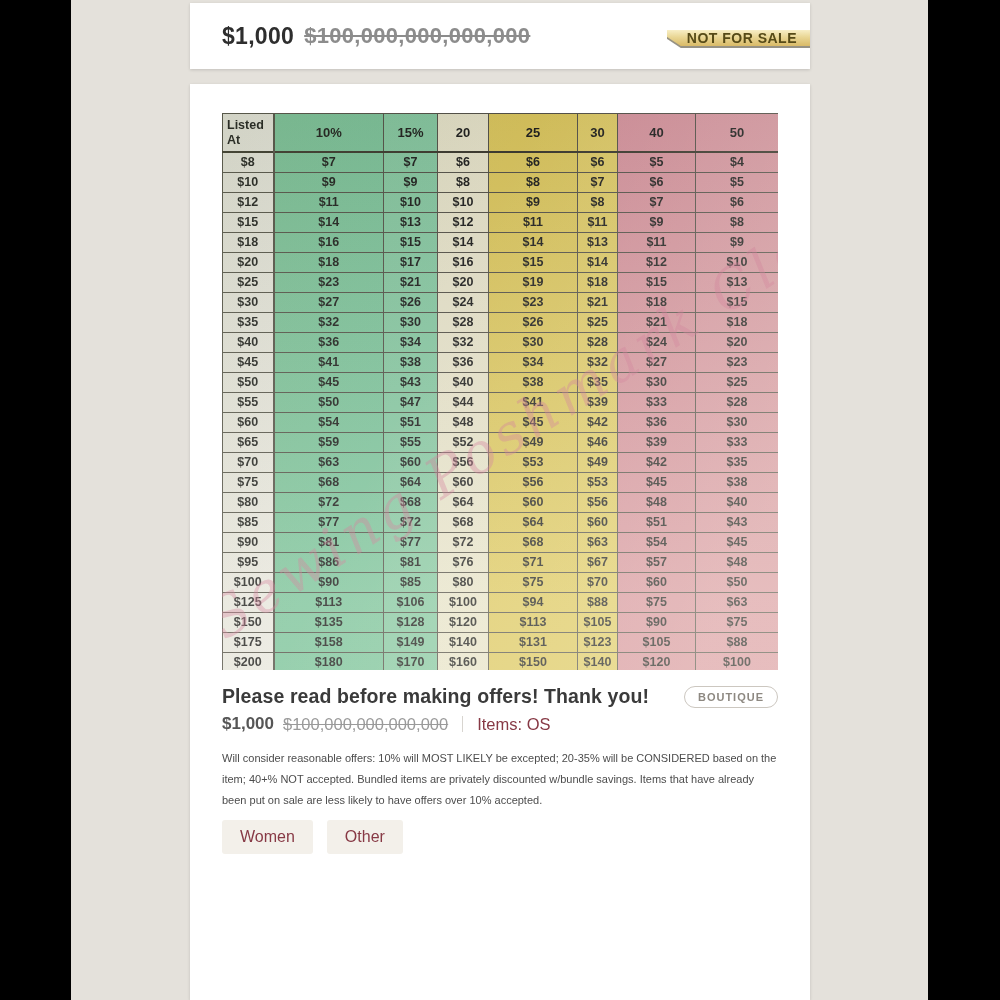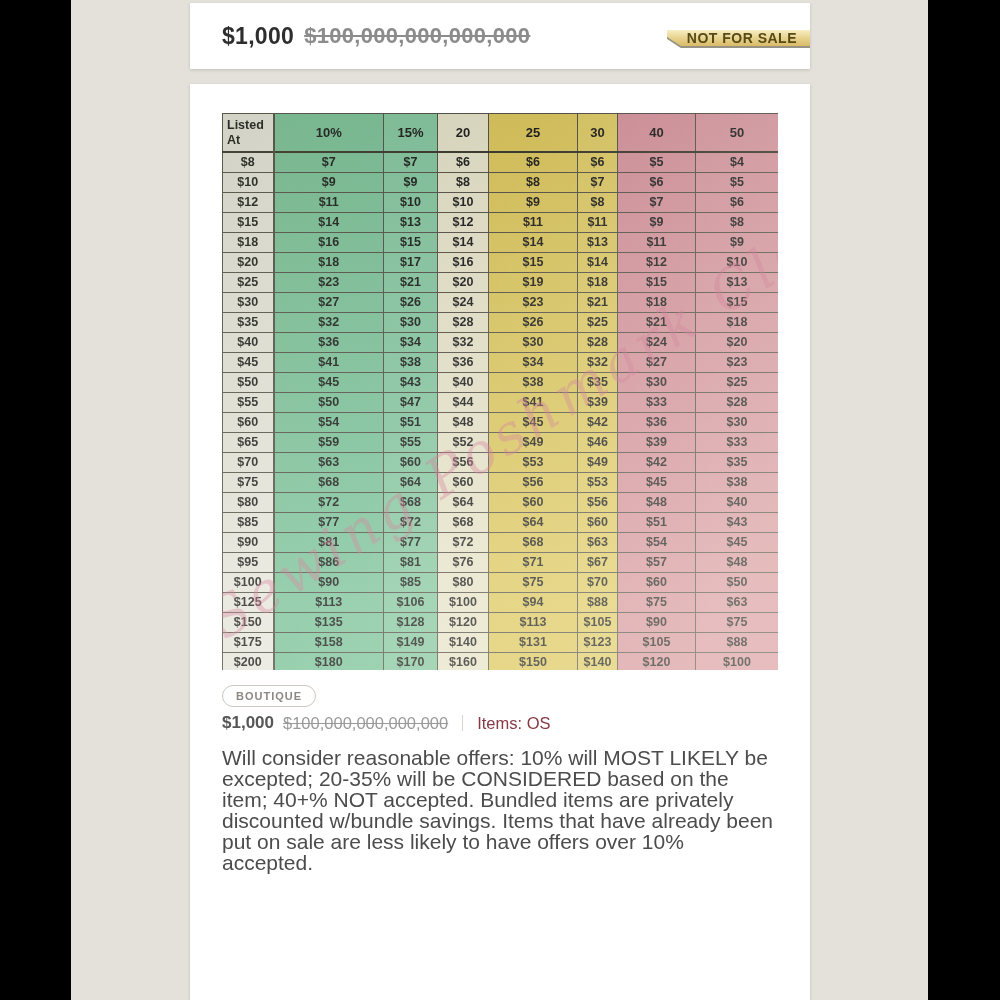--- a/index.html
+++ b/index.html
@@ -70,21 +70,21 @@
   .listing-title{font-size:19.5px;font-weight:bold;color:#3a3a3a;margin:0;letter-spacing:.1px;}
   .boutique-pill{
     border:1px solid #ccc7c0;border-radius:13px;padding:4px 13px;
     font-size:11px;font-weight:bold;color:#8d8881;letter-spacing:1px;white-space:nowrap;
   }
   .price-row{margin-top:6px;display:flex;align-items:center;}
   .d-price{font-size:17px;font-weight:bold;color:#565656;}
   .d-orig{font-size:16.5px;color:#9a9a9a;text-decoration:line-through;margin-left:9px;}
   .v-div{width:1px;height:16px;background:#d8d5d0;margin:0 14px;}
   .d-size{font-size:16.5px;color:#873945;}
-  .desc p{font-size:21px;color:#4c4c4c;line-height:21px;margin:0;}
+  .desc p{font-size:11px;color:#4c4c4c;line-height:21px;margin:0;}
   .desc .p1{margin-top:14px;}
   .desc .p2{margin-top:21px;}
 
   
   .section-label{margin-top:17px;font-size:13px;color:#a09a92;letter-spacing:1.3px;}
   .pill-row{margin-top:9px;display:flex;gap:14px;}
   .cat-pill{
     background:#f3f0ea;border-radius:3px;padding:8px 18px;
     font-size:16px;color:#873945;cursor:pointer;
   }
@@ -390,28 +390,33 @@
             <td style="background: rgb(214, 147, 158);">$120</td>
             <td style="background: rgb(216, 151, 162);">$100</td>
           </tr>
         </tbody>
       </table>
     <div class="watermark">Sewing Poshmark Closet</div>
     <div class="photo-overlay"></div>
   </div>
 
   <div class="title-row">
+    <h1 class="listing-title">Please read before making offers! Thank you!</h1>
     <span class="boutique-pill">BOUTIQUE</span>
   </div>
 
   <div class="price-row">
     <span class="d-price">$1,000</span>
     <span class="d-orig">$100,000,000,000,000</span>
     <span class="v-div"></span>
     <span class="d-size">Items: OS</span>
   </div>
 
   <div class="desc">
     <p class="p1">Will consider reasonable offers: 10% will MOST LIKELY be excepted; 20-35% will be CONSIDERED based on the item; 40+% NOT accepted. Bundled items are privately discounted w/bundle savings. Items that have already been put on sale are less likely to have offers over 10% accepted.</p>
   </div>
 
+  <div class="pill-row">
+      <span class="cat-pill">Women</span>
+      <span class="cat-pill">Other</span>
+    </div>
 
 </div>
 
 </body></html>

